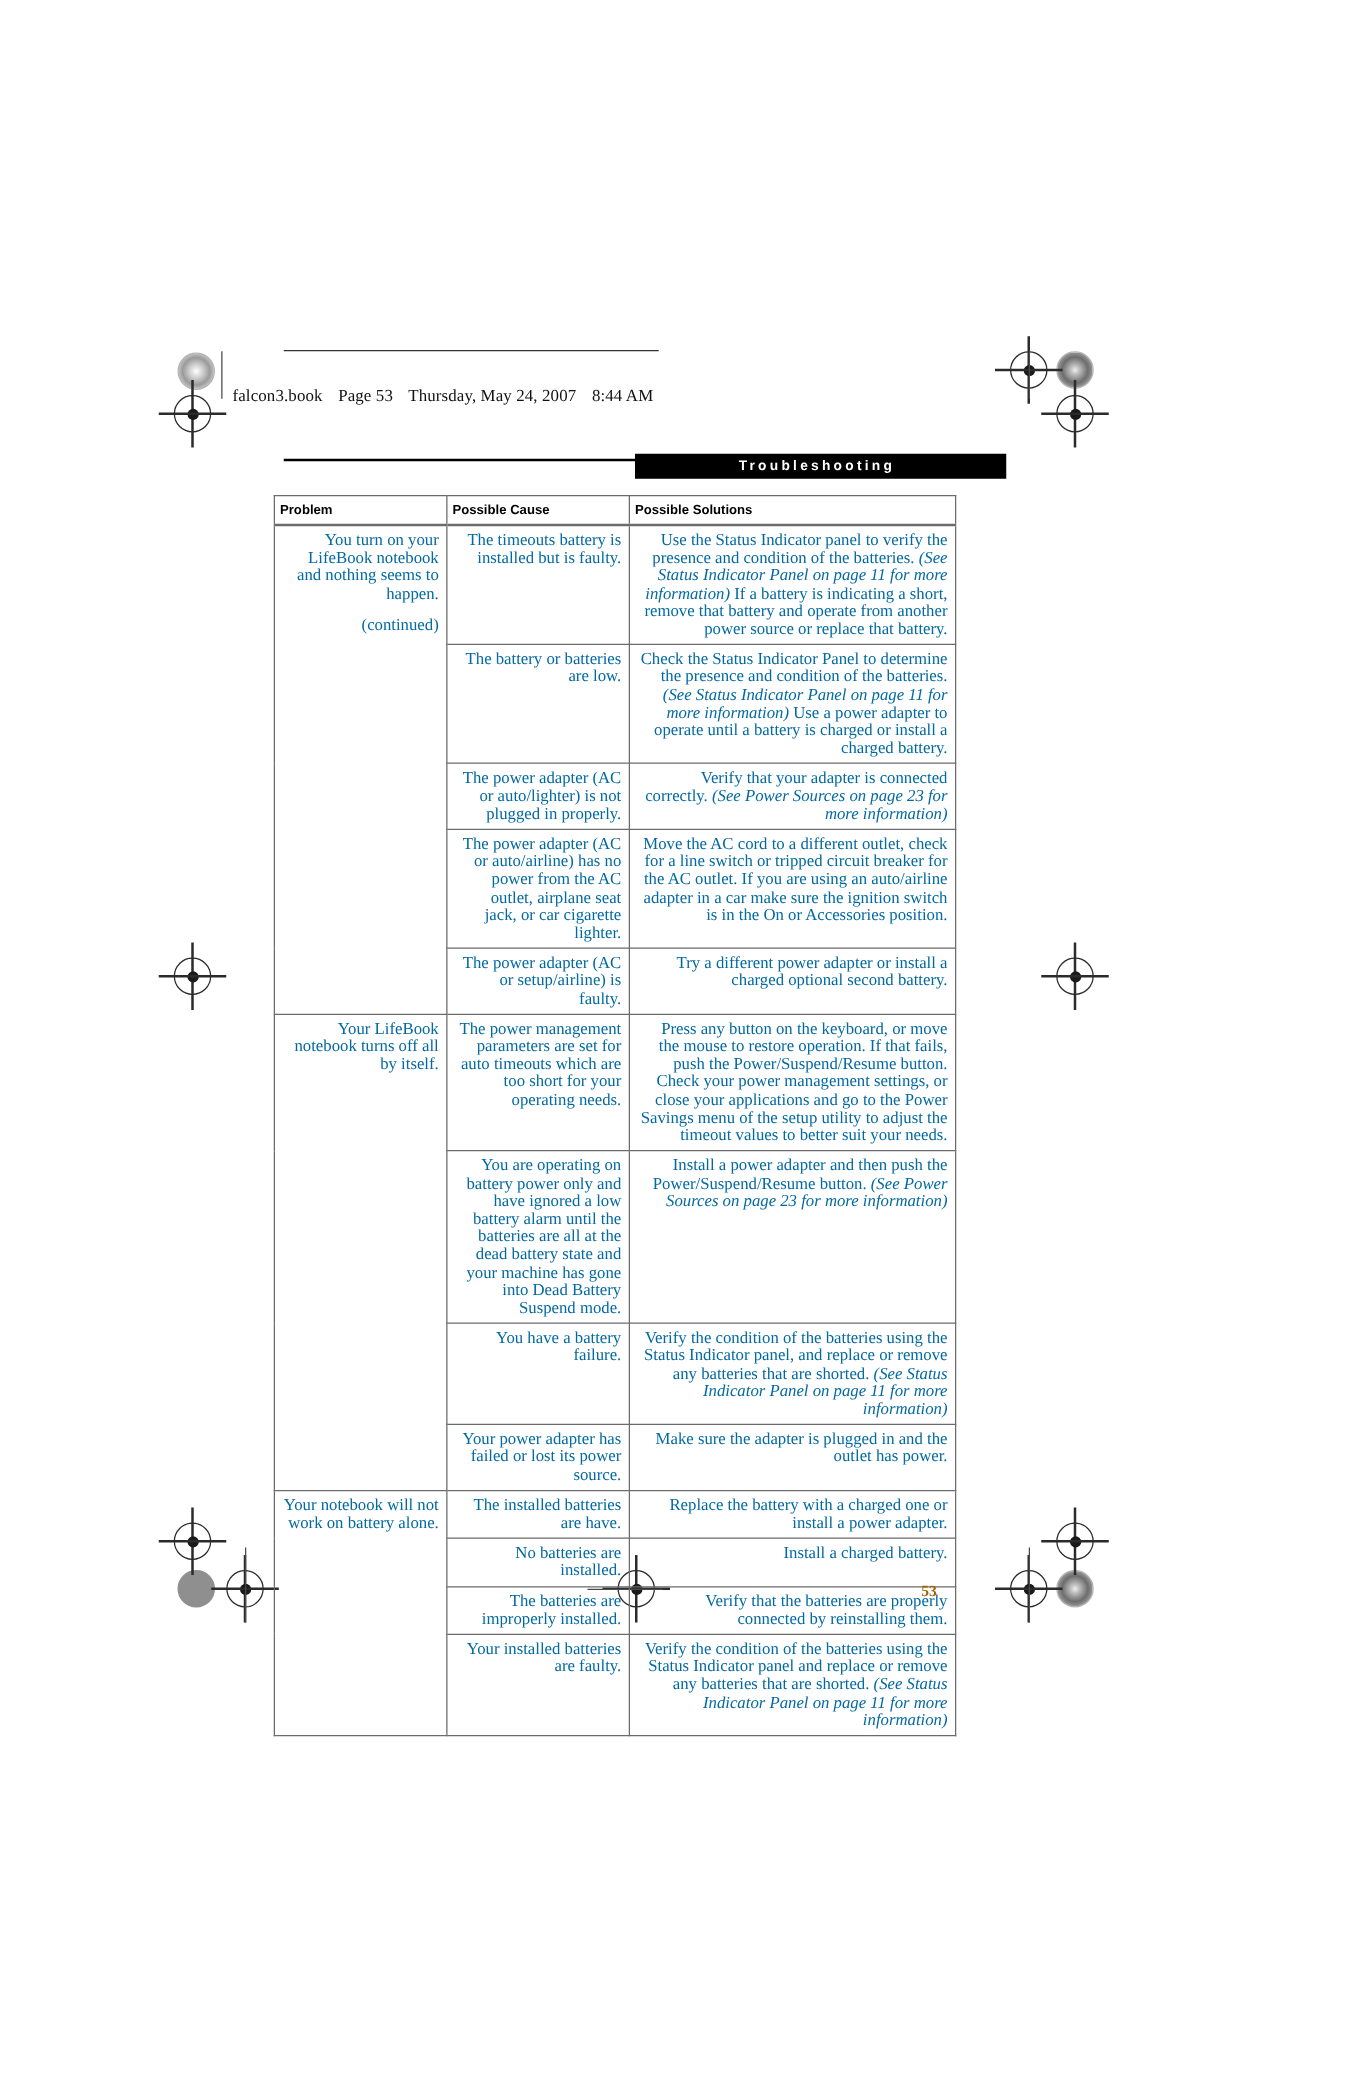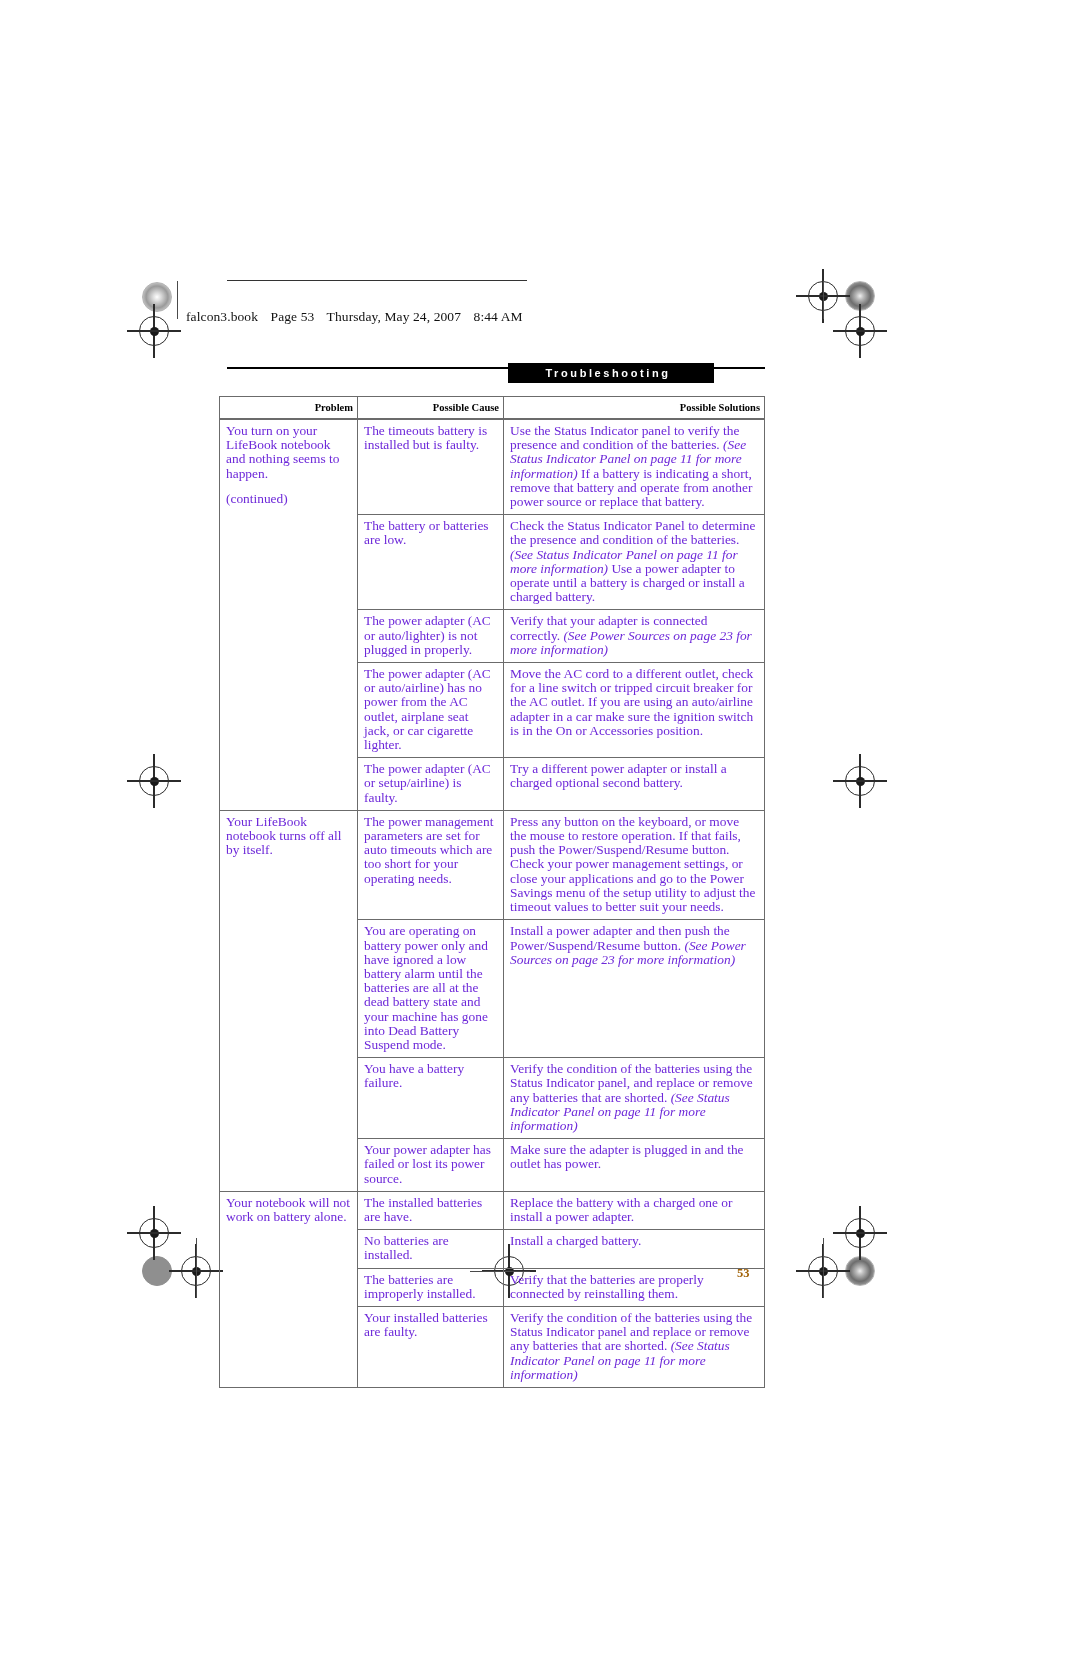--- a/index.html
+++ b/index.html
@@ -114,21 +114,21 @@
     top: 367px;
     width: 538px;
     height: 1.6px;
     background: #000;
   }
 
   .section-tab {
     position: absolute;
     left: 508px;
     top: 363px;
-    width: 206px;
+    width: 297px;
     height: 20px;
     background: #000;
     color: #fff;
     font-family: "Liberation Sans", "DejaVu Sans", sans-serif;
     font-weight: bold;
     font-size: 11px;
     letter-spacing: 2.6px;
     display: flex;
     align-items: center;
     justify-content: center;
@@ -145,32 +145,33 @@
     border-collapse: collapse;
     table-layout: fixed;
   }
   .tbl th, .tbl td {
     border: 1px solid #6b6b6b;
     vertical-align: top;
     padding: 4px 6px 5px 6px;
     box-sizing: border-box;
   }
   .tbl th {
-    font-family: Liberation Serif, serif;
+    font-family: Liberation Sans, sans-serif;
     font-size: 10.5px;
     font-weight: bold;
-    text-align: right;
+    text-align: left;
     padding: 5px 4px 5px 4px;
     color: #000;
     border-bottom-width: 2px;
   }
   .tbl td {
     font-size: 13.4px;
     line-height: 1.06;
-    color: #6d28d9;
+    color: #0369a1;
+    text-align: right;
   }
   .col-problem { width: 138px; }
   .col-cause   { width: 146px; }
   .col-sol     { width: 261px; }
 
   .cell p {
     margin: 0 0 0 0;
   }
   .cell .gap { height: 11px; }
   em {

